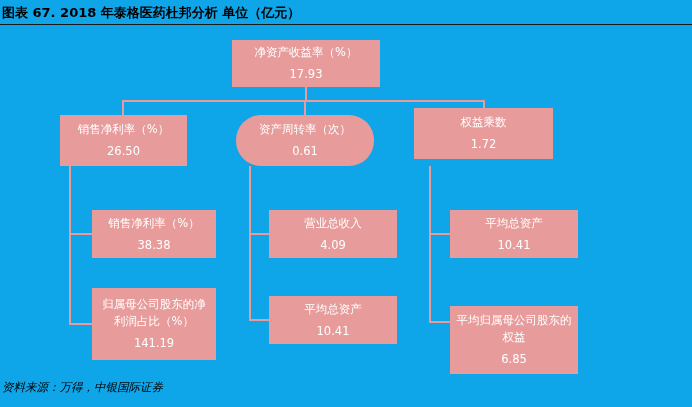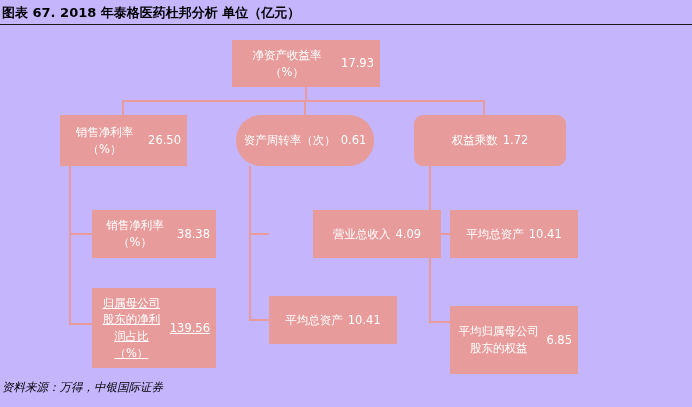--- a/index.html
+++ b/index.html
@@ -3,21 +3,21 @@
 <meta charset="utf-8">
 <style>
   * { box-sizing: border-box; }
   html, body { margin: 0; padding: 0; background: #ffffff; }
   body { font-family: "DejaVu Sans", "Liberation Sans", sans-serif; }
 
   .page {
     position: relative;
     width: 692px;
     height: 407px;
-    background: #c4b5fd;
+    background: #0ea5e9;
     overflow: hidden;
   }
 
   .figure-title {
     position: absolute;
     left: 2px;
     top: 4px;
     font-size: 13px;
     font-weight: bold;
     color: #000000;
@@ -31,45 +31,45 @@
     width: 692px;
     height: 1px;
     background: #1a1a1a;
   }
 
   .node {
     position: absolute;
     background: var(--box-fill, #e89b9b);
     color: var(--box-text, #ffffff);
     display: flex;
-    flex-direction: row;
+    flex-direction: column;
     align-items: center;
     justify-content: center;
     text-align: center;
     font-size: 11.5px;
     line-height: 1.45;
     padding: 4px 6px;
     gap: 5px;
   }
   .node .lab, .node .val { display: block; }
 
   .line {
     position: absolute;
     background: var(--connector, #e89b9b);
   }
 
   
   .n-roe        { left: 232px; top: 40px;  width: 148px; height: 47px; }
   .n-margin     { left: 60px;  top: 115px; width: 127px; height: 51px; }
   .n-turnover   { left: 236px; top: 115px; width: 138px; height: 51px; border-radius: 25px; }
-  .n-multiplier { left: 414px; top: 115px; width: 152px; height: 51px; border-radius: 9px; }
+  .n-multiplier { left: 414px; top: 108px; width: 139px; height: 51px; }
   .n-margin2    { left: 92px;  top: 210px; width: 124px; height: 48px; }
-  .n-revenue    { left: 269px; top: 210px; width: 128px; height: 48px; margin-left: 44px; }
+  .n-revenue    { left: 269px; top: 210px; width: 128px; height: 48px; }
   .n-assets1    { left: 450px; top: 210px; width: 128px; height: 48px; }
-  .n-profit-ratio { left: 92px;  top: 288px; width: 124px; height: 80px; text-decoration: underline; }
+  .n-profit-ratio { left: 92px;  top: 288px; width: 124px; height: 72px; }
   .n-assets2    { left: 269px; top: 296px; width: 128px; height: 48px; }
   .n-equity     { left: 450px; top: 288px; width: 128px; height: 68px; margin-top: 18px; }
 
   
   .l1 { left: 305px; top: 87px;  width: 2px;   height: 13px; }
   .l2 { left: 122px; top: 100px; width: 363px; height: 2px; }
   .l3 { left: 122px; top: 100px; width: 2px;   height: 15px; }
   .l4 { left: 304px; top: 100px; width: 2px;   height: 15px; }
   .l5 { left: 483px; top: 100px; width: 2px;   height: 15px; }
 
@@ -149,21 +149,21 @@
     <span class="lab">营业总收入</span>
     <span class="val">4.09</span>
   </div>
   <div class="node n-assets1">
     <span class="lab">平均总资产</span>
     <span class="val">10.41</span>
   </div>
 
   <div class="node n-profit-ratio">
     <span class="lab">归属母公司股东的净利润占比（%）</span>
-    <span class="val">139.56</span>
+    <span class="val">141.19</span>
   </div>
   <div class="node n-assets2">
     <span class="lab">平均总资产</span>
     <span class="val">10.41</span>
   </div>
   <div class="node n-equity">
     <span class="lab">平均归属母公司股东的权益</span>
     <span class="val">6.85</span>
   </div>
 

